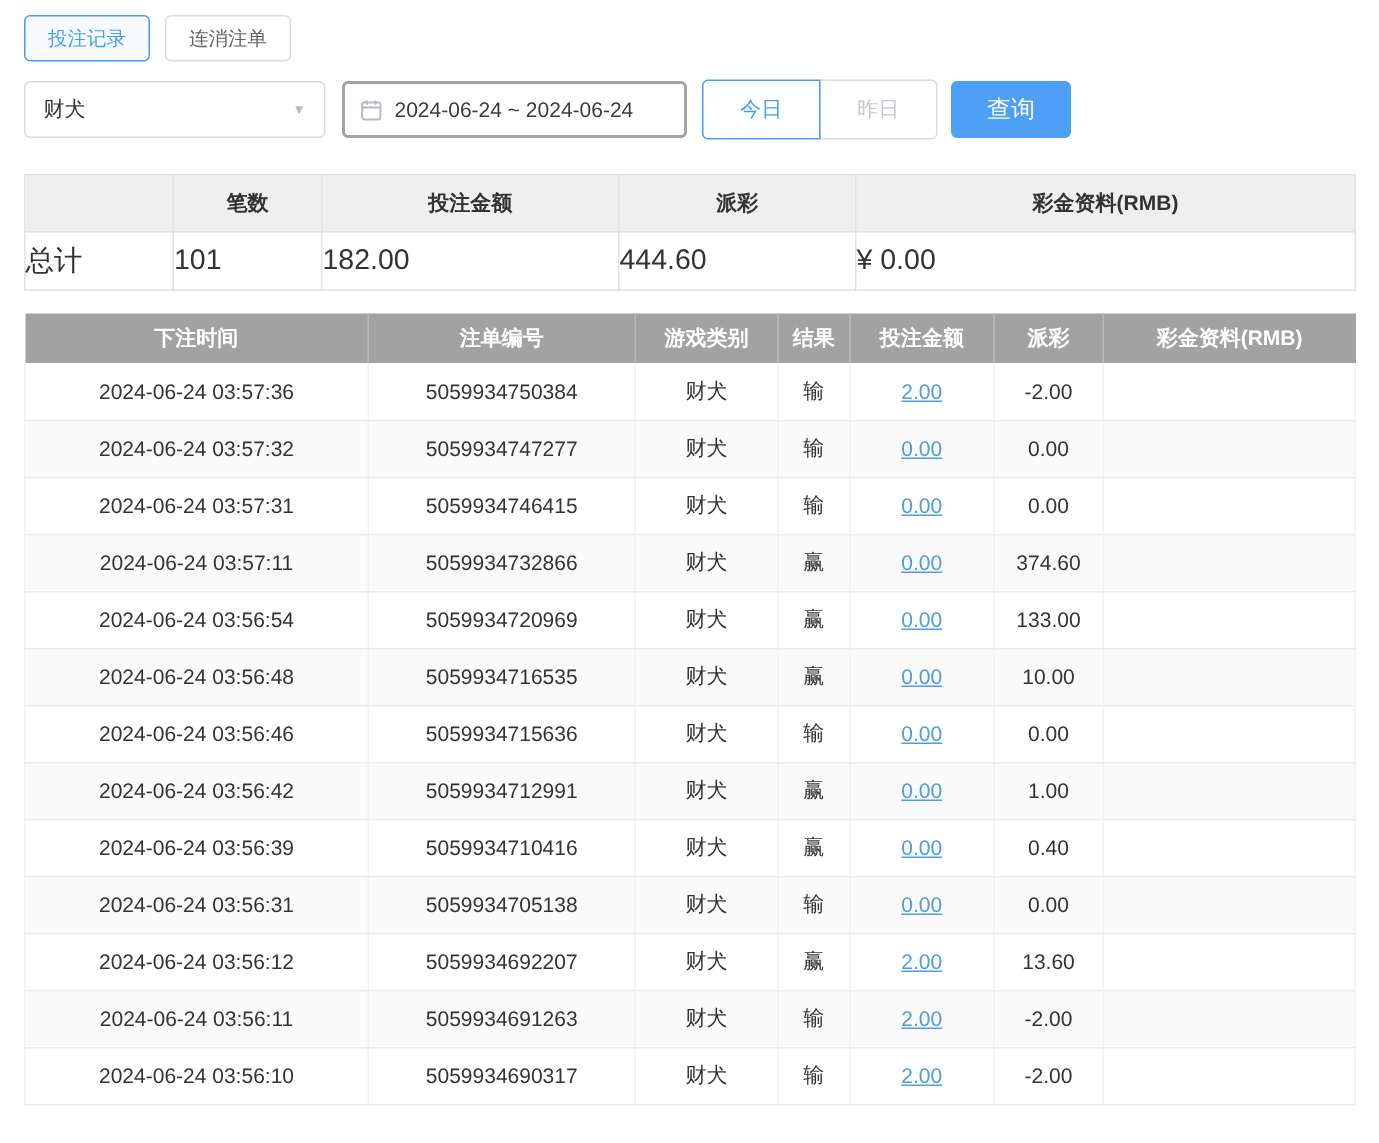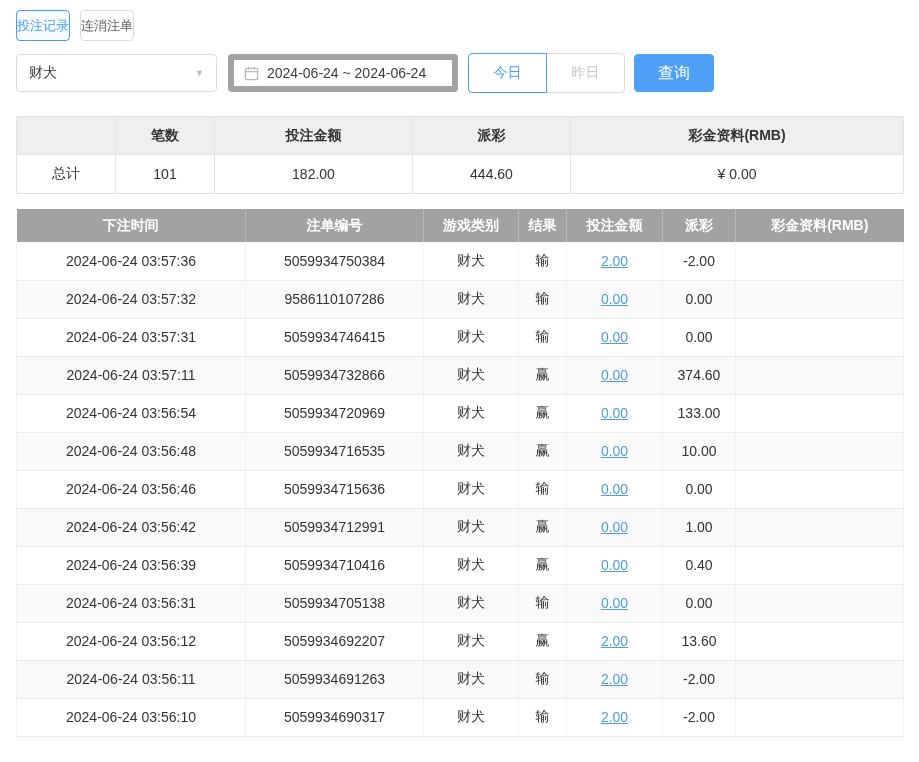--- a/index.html
+++ b/index.html
@@ -9,42 +9,42 @@
     background: #ffffff;
     font-family: "Liberation Sans", "DejaVu Sans", sans-serif;
     font-size: 14px;
     color: #333333;
   }
   .page { padding: 10px 16px 0 16px; }
 
   
   .tabs-row { display: flex; gap: 10px; align-items: center; }
   .tab {
-    height: 31px; padding: 0 0;
+    height: 31px; padding: 0 15px;
     border-radius: 4px; background: #ffffff;
     border: 1px solid #dcdcdc; color: #606266;
     font-size: 13px; cursor: pointer;
     font-family: inherit;
   }
   .tab.active {
     border-color: #459df5; color: #459df5; background: #f7fbff;
   }
 
   
   .filter-row { display: flex; align-items: center; margin-top: 12px; }
   .select-box {
     width: 201px; height: 38px;
     border: 1px solid #dcdcdc; border-radius: 4px;
     display: flex; align-items: center; justify-content: space-between;
     padding: 0 12px; cursor: pointer; background: #fff;
   }
   .select-box .chevron { color: #b4b9c2; font-size: 9px; }
   .date-box {
     width: 230px; height: 38px; margin-left: 11px;
-    border: 6px solid #a3a3a3; border-radius: 4px;
+    border: 2px solid #a3a3a3; border-radius: 4px;
     display: flex; align-items: center; gap: 8px;
     padding: 0 10px; cursor: pointer; background: #fff;
     color: #3c3c3c;
   }
   .date-box svg { flex: 0 0 auto; }
   .btn-group { display: flex; margin-left: 10px; }
   .range-btn {
     width: 79px; height: 40px;
     border: 1px solid #dcdcdc; background: #ffffff;
     color: #c4c8cd; font-size: 14px; cursor: pointer;
@@ -62,21 +62,21 @@
 
   
   table { border-collapse: collapse; table-layout: fixed; width: 887px; }
   .summary-table { margin-top: 23px; }
   .summary-table th {
     background: #efefef; height: 38px; font-weight: bold;
     border: 1px solid #e2e2e2; text-align: center; font-size: 14px; color: #333;
   }
   .summary-table td {
     background: #ffffff; height: 39px;
-    border: 1px solid #e2e2e2; text-align: center; font-size: 14px;
+    border: 1px solid #e2e2e2; text-align: left; font-size: 19px;
   }
 
   
   .records-table { margin-top: 15px; }
   .records-table th {
     background: #a2a2a2; color: #ffffff; font-weight: bold;
     height: 33px; text-align: center; font-size: 14px;
     border-right: 1px solid #b8b8b8;
   }
   .records-table th:last-child { border-right: none; }
@@ -176,21 +176,21 @@
     <td>2024-06-24 03:57:36</td>
     <td>5059934750384</td>
     <td>财犬</td>
     <td>输</td>
     <td><a class="bet-link">2.00</a></td>
     <td class="neg">-2.00</td>
     <td></td>
   </tr>
         <tr>
     <td>2024-06-24 03:57:32</td>
-    <td>9586110107286</td>
+    <td>5059934747277</td>
     <td>财犬</td>
     <td>输</td>
     <td><a class="bet-link">0.00</a></td>
     <td>0.00</td>
     <td></td>
   </tr>
         <tr>
     <td>2024-06-24 03:57:31</td>
     <td>5059934746415</td>
     <td>财犬</td>

